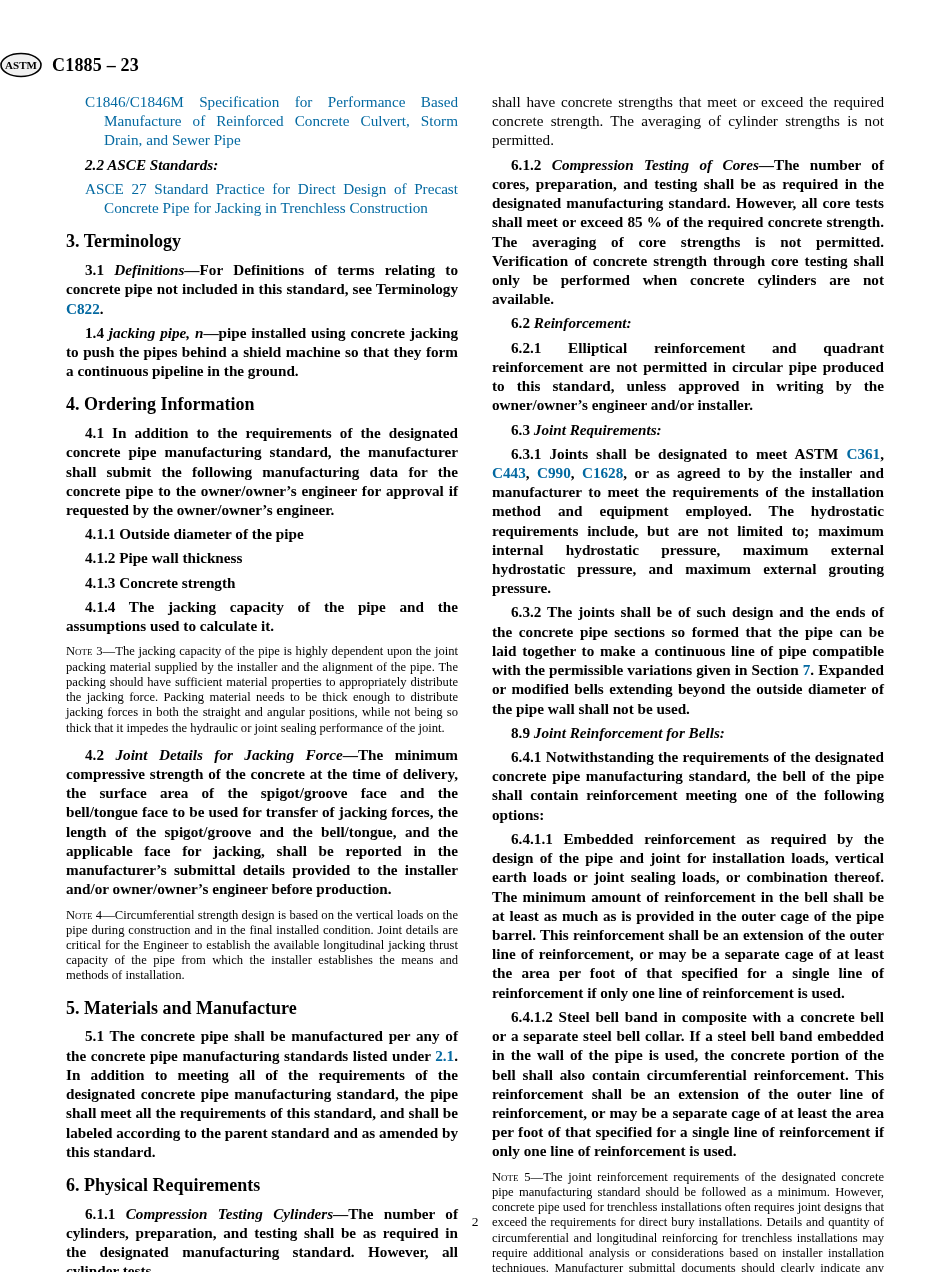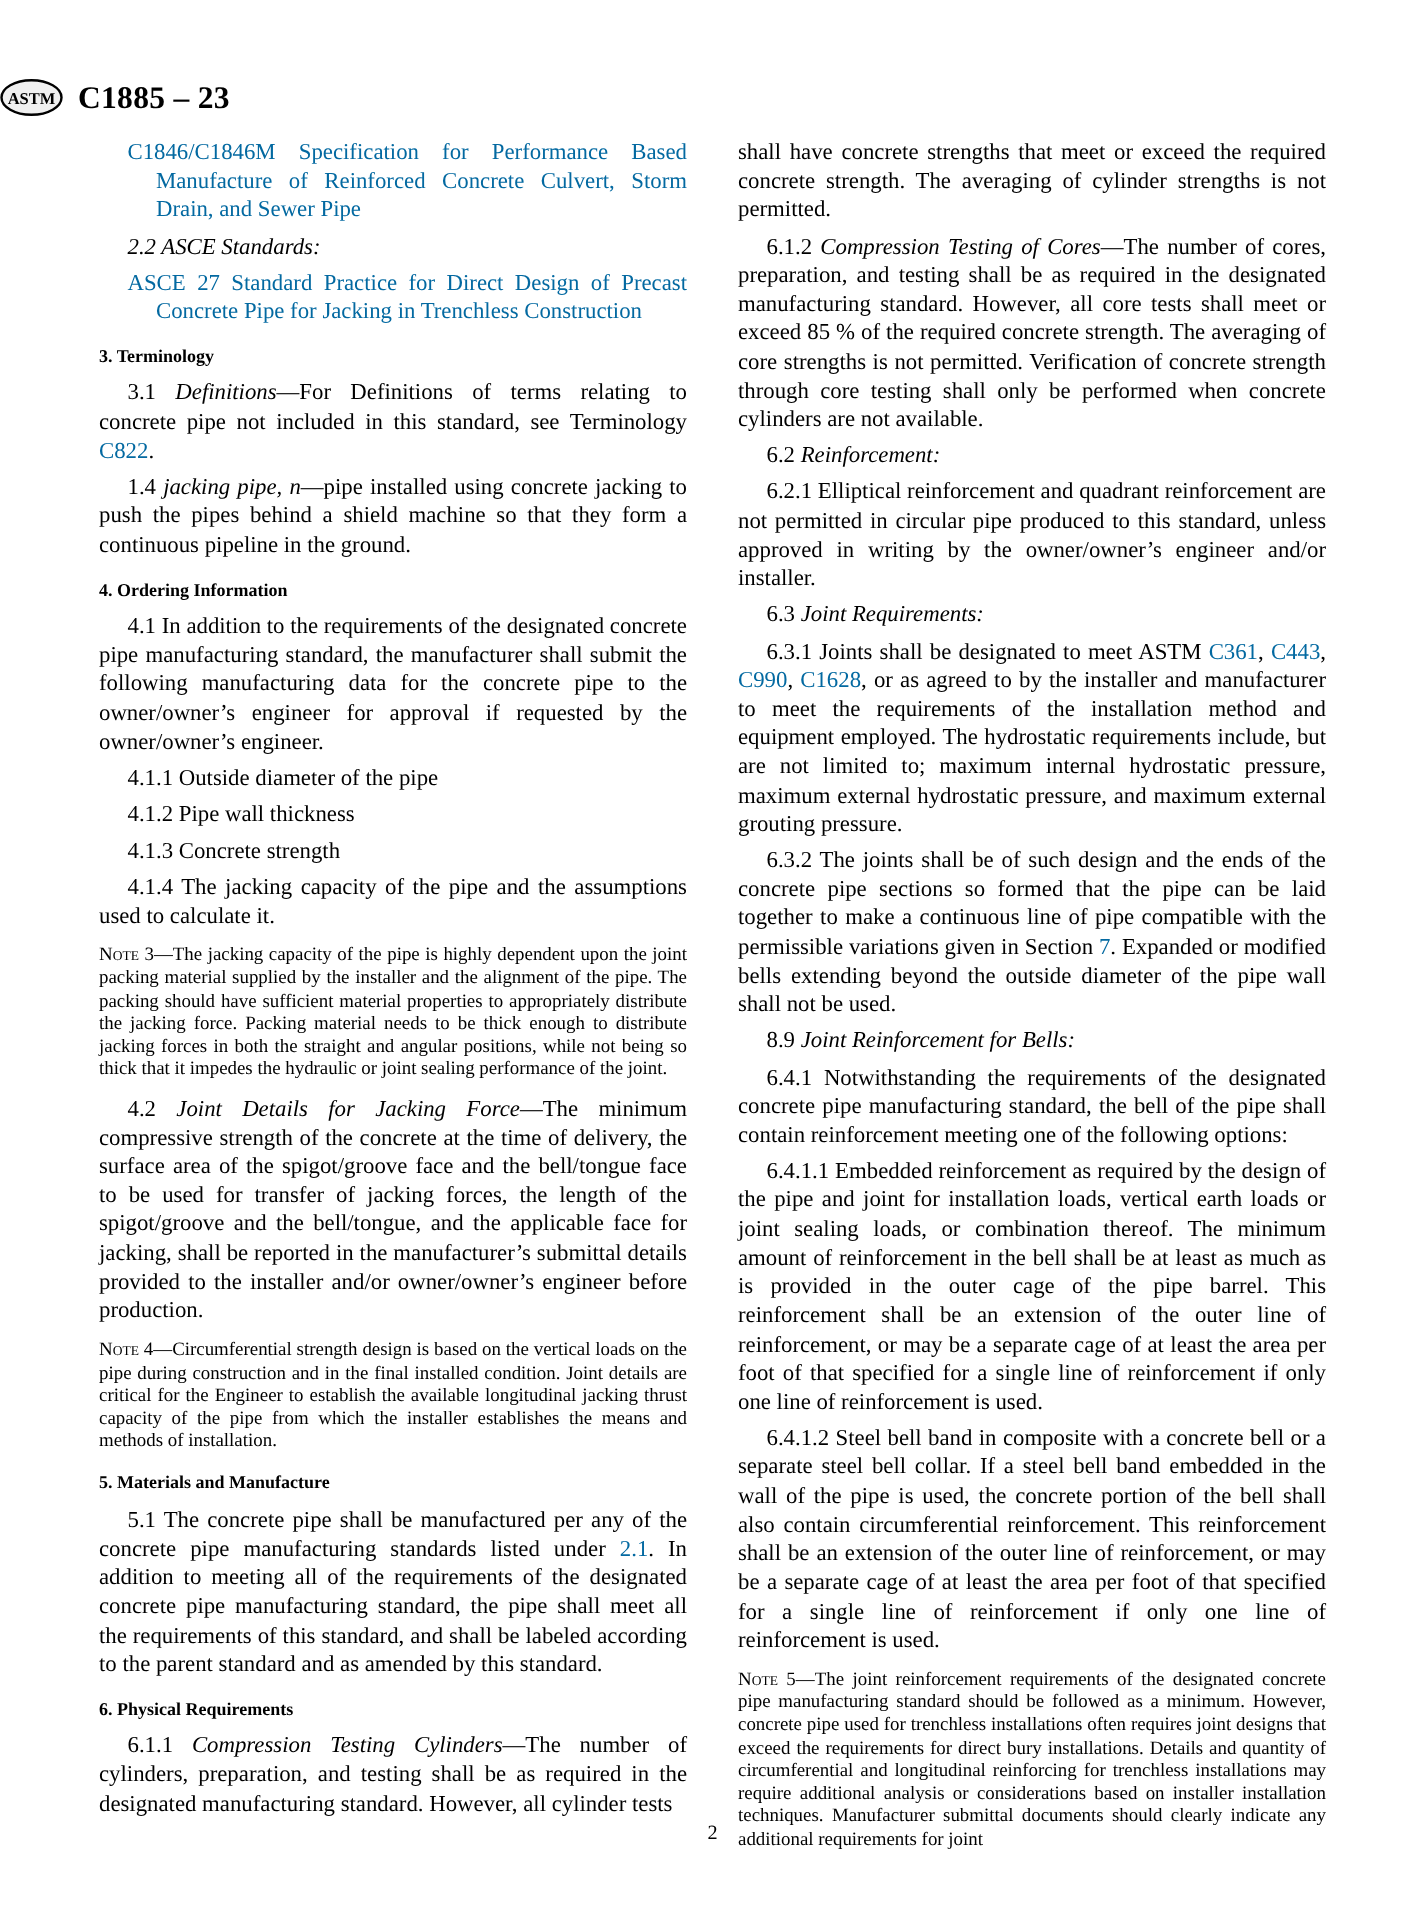--- a/index.html
+++ b/index.html
@@ -35,21 +35,21 @@
   }
   .astm-logo {
     display: inline-block;
     width: 42px;
     height: 26px;
     position: relative;
     vertical-align: middle;
   }
   .astm-logo svg { display:block; }
   .doc-title {
-    font-size: 21px;
+    font-size: 18px;
     font-weight: bold;
     letter-spacing: 0.2px;
   }
   .columns {
     position: absolute;
     top: 92px;
     left: 66px;
     width: 818px;
   }
   .col {
@@ -57,28 +57,28 @@
     float: left;
     text-align: justify;
   }
   .col.right { margin-left: 34px; }
   p {
     margin: 0;
     font-size: 15.2px;
     line-height: 1.265;
     text-align: justify;
   }
-  .ind { text-indent: 19px; }
+  .ind { text-indent: 19px; font-weight: bold; }
   .hang2 {
     padding-left: 38px;
     text-indent: -19px;
   }
   .sec-head {
     font-weight: bold;
-    font-size: 12px;
+    font-size: 18px;
     margin-top: 13px;
     margin-bottom: 7px;
     text-align: left;
   }
   .gap { margin-top: 9px; }
   .gap-s { margin-top: 5px; }
   .ref {
     color: #0369a1;
   }
   .ital { font-style: italic; }

